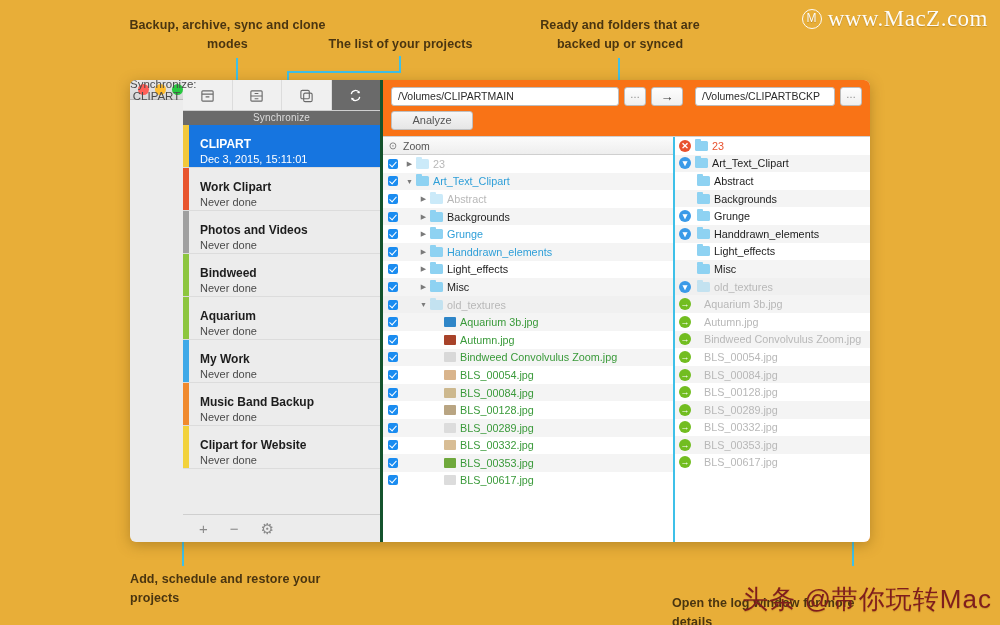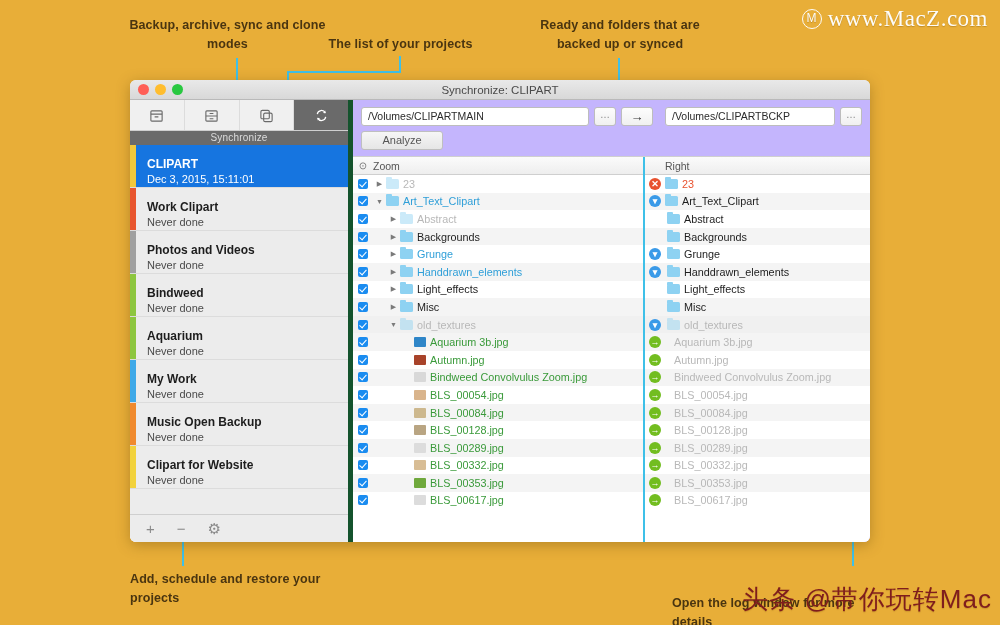--- a/index.html
+++ b/index.html
@@ -49,21 +49,21 @@
   }
 
   
   .window {
     position: absolute; left: 130px; top: 80px;
     width: 740px; height: 462px;
     background: #ececec;
     border-radius: 6px;
     box-shadow: 0 3px 14px rgba(90,60,10,.35);
     overflow: hidden;
-    display: flex; flex-direction: column;
+    display: flex; flex-direction: row;
   }
   .titlebar {
     height: 20px;
     background: linear-gradient(#e9e9e9,#d8d8d8);
     border-bottom: 1px solid #b9b9b9;
     position: relative;
     display: flex; align-items: center;
   }
   .traffic { display: flex; gap: 6px; margin-left: 8px; }
   .dot { width: 11px; height: 11px; border-radius: 50%; }
@@ -72,22 +72,22 @@
   .dot.g { background: #28c840; }
   .wtitle {
     position: absolute; left: 0; right: 0; text-align: center;
     font-size: 11.5px; color: #4a4a4a;
   }
 
   .wbody { flex: 1; display: flex; min-height: 0; }
 
   
   .sidebar {
-    width: 223px; background: #ffffff;
-    border-right: 5px solid #14532d;
+    width: 200px; background: #ffffff;
+    border-right: 3px solid #14532d;
     display: flex; flex-direction: column;
   }
   .modebar {
     height: 31px; background: #f0f0f0;
     display: flex; border-bottom: 1px solid #cfcfcf;
   }
   .modebtn {
     flex: 1; display: flex; align-items: center; justify-content: center;
     border-right: 1px solid #dcdcdc; color: #6a6a6a;
   }
@@ -113,21 +113,21 @@
   .proj.filler { height: 36px; border-bottom: none; }
 
   .sidefoot {
     height: 28px; border-top: 1px solid #cfcfcf;
     background: #ececec; display: flex; align-items: center;
     gap: 22px; padding-left: 16px; color: #8a8a8a;
   }
   .sidefoot span { font-size: 15px; line-height: 1; cursor: default; }
 
   
-  .main { flex: 1; display: flex; flex-direction: column; background: #c4b5fd; min-width: 0; justify-content: center; }
+  .main { flex: 1; display: flex; flex-direction: column; background: #f97316; min-width: 0; justify-content: center; }
 
   .pathrow { display: flex; padding: 7px 8px 0 8px; align-items: center; gap: 6px; }
   .pathfield {
     flex: 1; height: 19px; background: #ffffff;
     border: 1px solid #bdbdbd; border-radius: 3px;
     font-size: 10.5px; color: #2b2b2b; padding: 0 6px; line-height: 17px;
     white-space: nowrap; overflow: hidden;
   }
   .ellipsisbtn {
     width: 22px; height: 19px; background: linear-gradient(#fdfdfd,#f0f0f0);
@@ -344,21 +344,21 @@
         <div class="proj">
           <div class="bar" style="background:#3fa9e8"></div>
           <div class="txt">
             <div class="name">My Work</div>
             <div class="sub">Never done</div>
           </div>
         </div>
         <div class="proj">
           <div class="bar" style="background:#f08a2e"></div>
           <div class="txt">
-            <div class="name">Music Open Backup</div>
+            <div class="name">Music Band Backup</div>
             <div class="sub">Never done</div>
           </div>
         </div>
         <div class="proj">
           <div class="bar" style="background:#f2d23c"></div>
           <div class="txt">
             <div class="name">Clipart for Website</div>
             <div class="sub">Never done</div>
           </div>
         </div>
@@ -566,24 +566,20 @@
                 </div>
                 <div class="indent" style="width: 28px;"></div>
                 <div class="tri"></div>
                 <div class="thumb" style="background: rgb(220, 220, 220);"></div>
                 <div class="lbl green">BLS_00617.jpg</div>
               </div>
             </div>
         </div>
 
         <div class="pane right">
-          <div class="paneheader">
-            <div class="ph-pad"></div>
-            <span>Right</span>
-          </div>
           <div class="rows" id="right-rows">
               <div class="row">
                 <div class="stat">
                   <div class="sicon x">✕</div>
                 </div>
                 <div class="indent" style="width: 0px;"></div>
                 <div class="fold"></div>
                 <div class="lbl red">23</div>
               </div>
               <div class="row alt">

